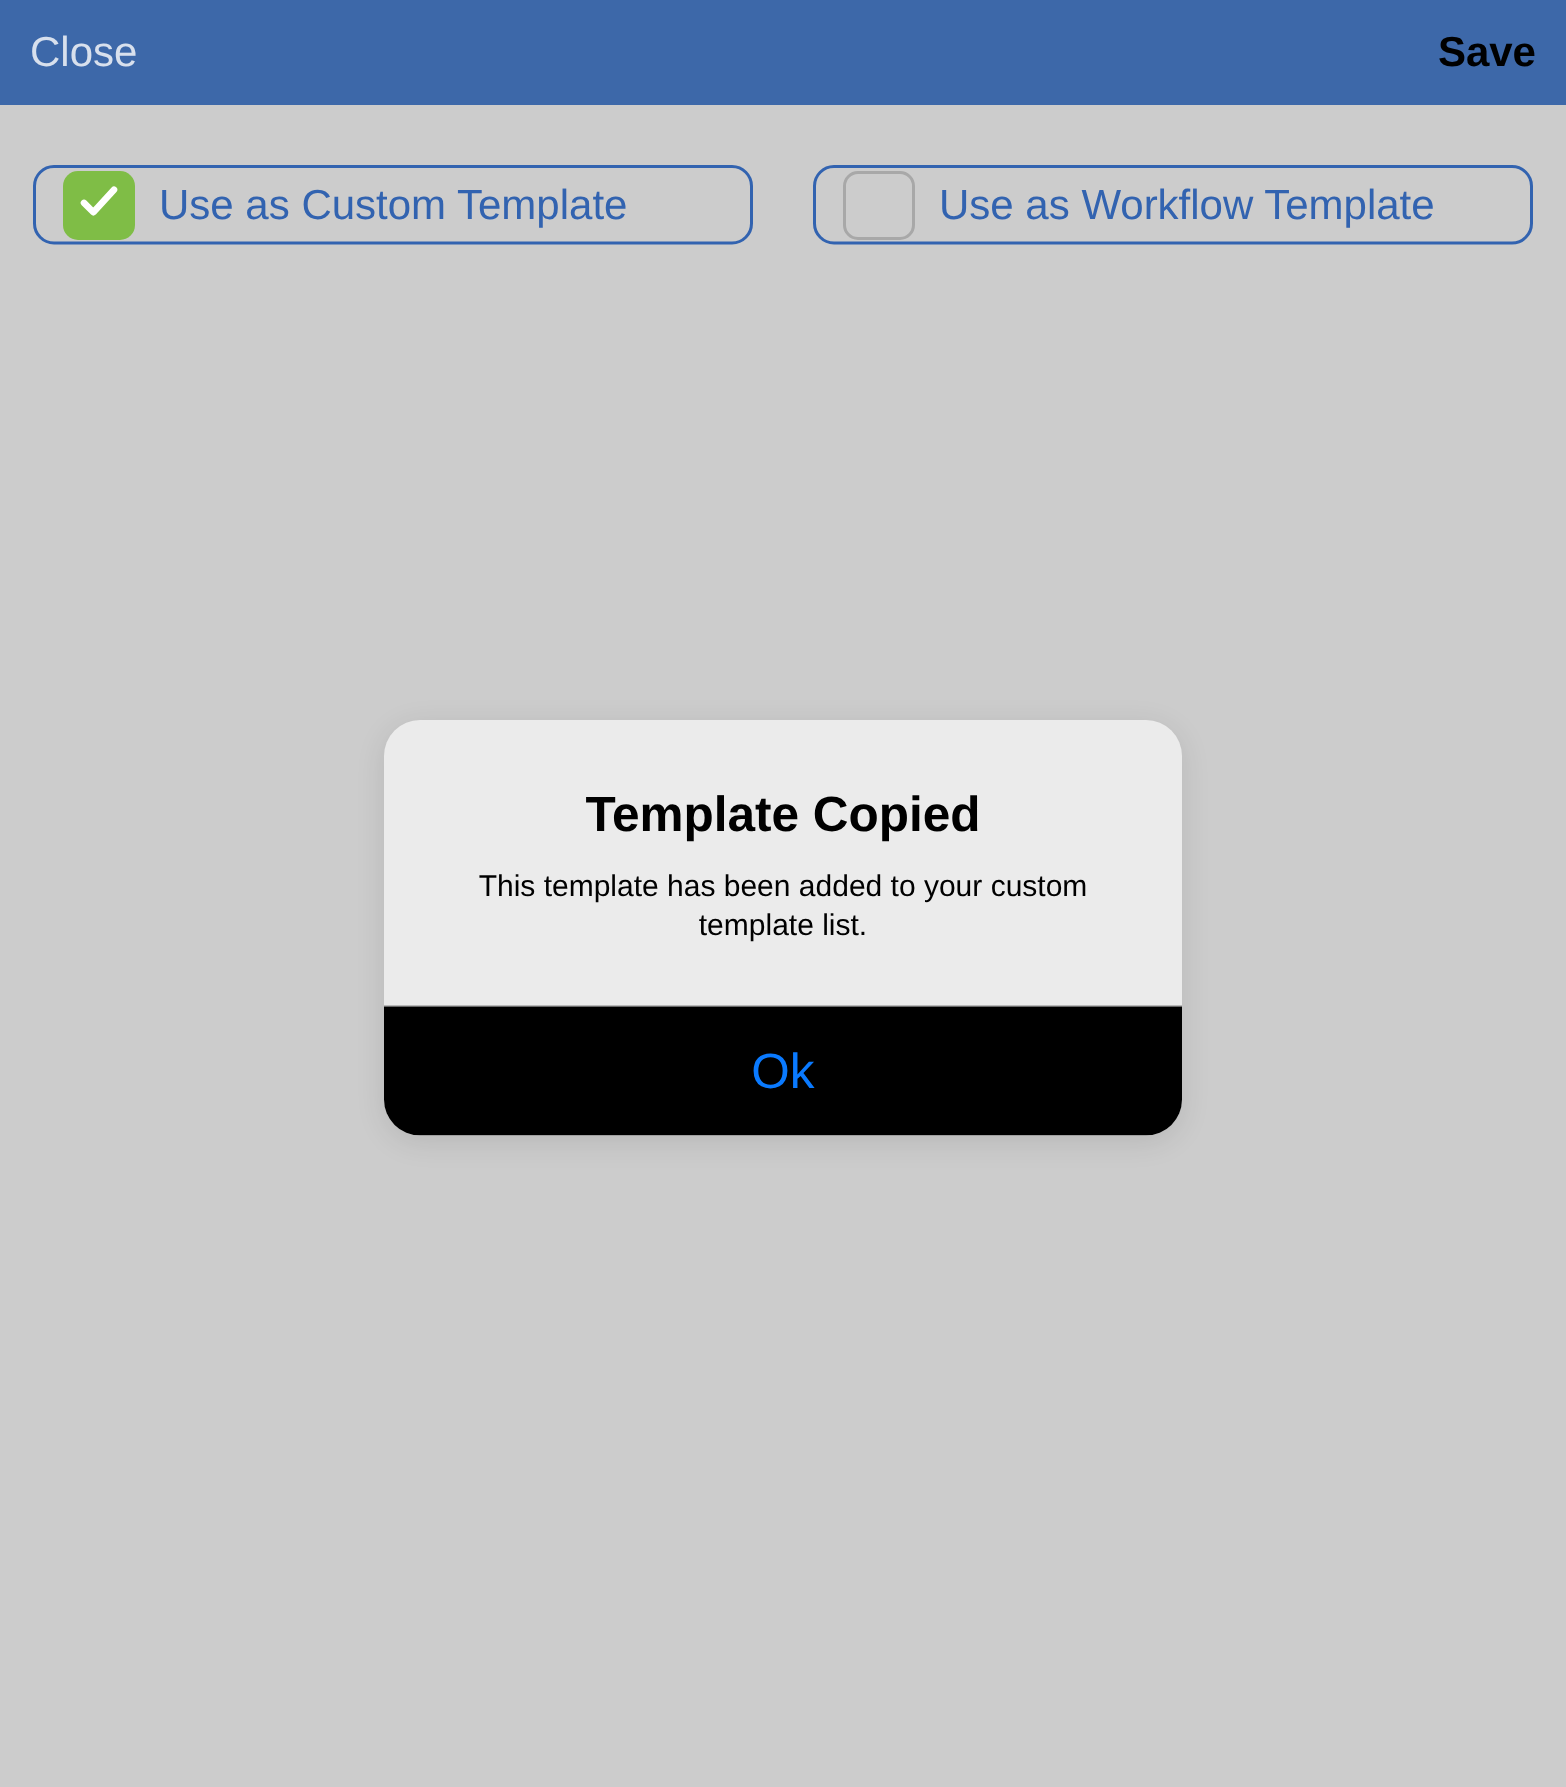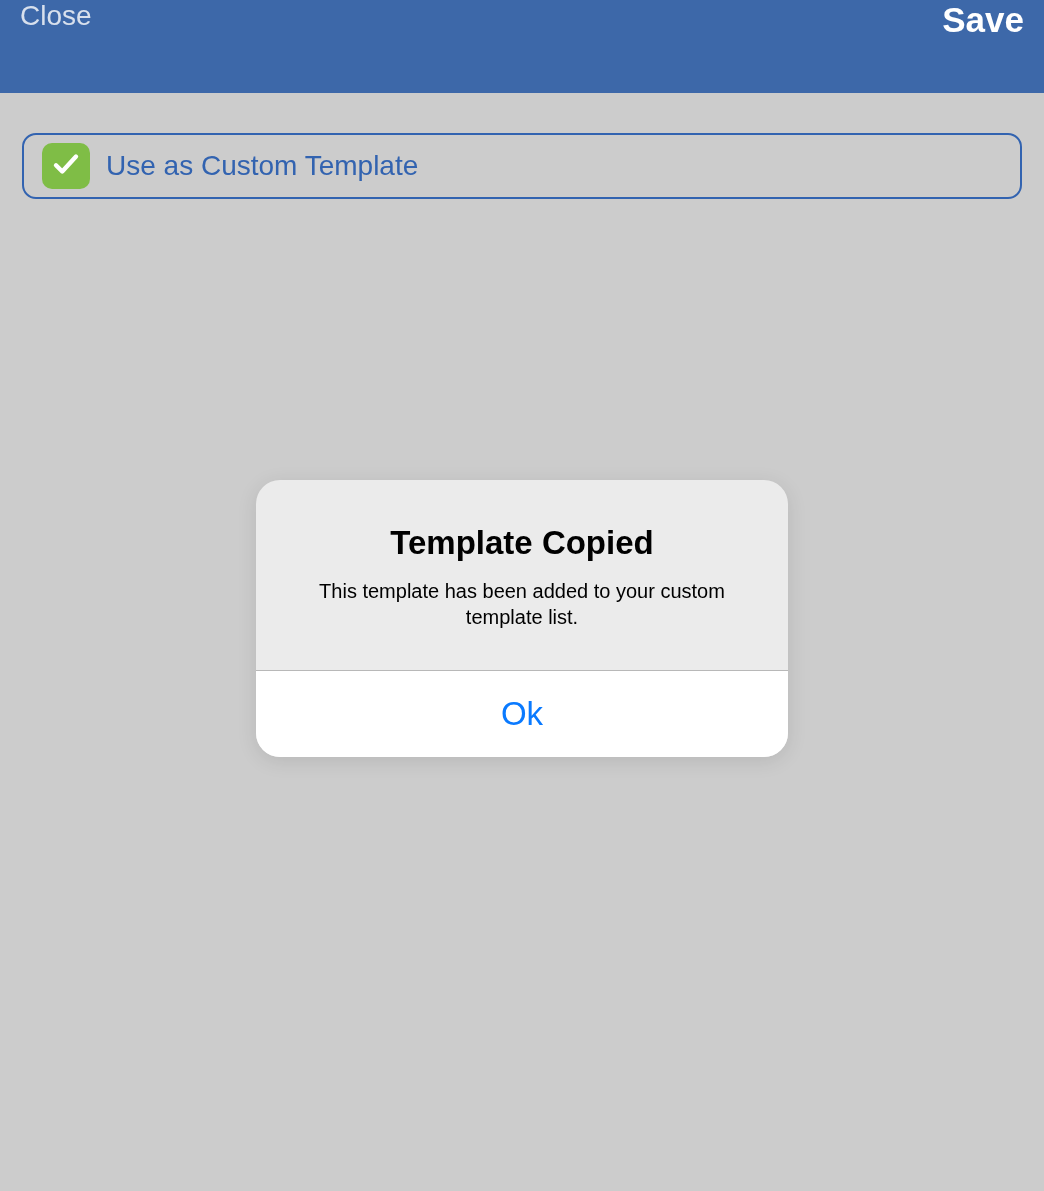--- a/index.html
+++ b/index.html
@@ -12,23 +12,23 @@
     body {
       width: 1044px;
       height: 1191px;
       background: #cccccc;
       position: relative;
       overflow: hidden;
     }
     
     .header {
       background: #3d68a9;
-      height: 93px;
+      height: 70px;
       display: flex;
-      align-items: flex-start;
+      align-items: center;
       justify-content: space-between;
       padding: 0 20px;
       color: white;
     }
     
     .header-close {
       font-size: 28px;
       font-weight: 400;
       color: #d8e0ed;
       cursor: pointer;
@@ -37,37 +37,37 @@
     .header-title {
       font-size: 31px;
       font-weight: 500;
       color: #e8edf4;
       position: absolute;
       left: 50%;
       transform: translateX(-50%);
     }
     
     .header-save {
-      font-size: 35px;
+      font-size: 28px;
       font-weight: 600;
-      color: #ffffff;
+      color: #000000;
       cursor: pointer;
     }
     
     .options-row {
       display: flex;
       gap: 40px;
       padding: 40px 22px 0 22px;
     }
     
     .option-card {
       flex: 1;
       border: 2px solid #3263b0;
       border-radius: 14px;
-      height: 66px;
+      height: 53px;
       display: flex;
       align-items: center;
       padding: 0 18px;
       gap: 16px;
       cursor: pointer;
     }
     
     .checkbox {
       width: 48px;
       height: 46px;
@@ -139,21 +139,21 @@
       background: #b8b8b8;
     }
     
     .modal-button {
       text-align: center;
       padding: 24px 0;
       font-size: 33px;
       font-weight: 500;
       color: #0a7aff;
       cursor: pointer;
-      background: #ffffff;
+      background: #000000;
     }
   </style>
 </head>
 <body>
 
 <div class="header">
   <span class="header-close">Close</span>
   <span class="header-save">Save</span>
 </div>
 
@@ -162,20 +162,24 @@
     <div class="checkbox checked">
       <span>
         <svg viewBox="0 0 24 24" fill="none" stroke="white" stroke-width="3.5" stroke-linecap="round" stroke-linejoin="round">
           <polyline points="4,13 9,18 20,6"></polyline>
         </svg>
       </span>
     </div>
     <span class="option-label">Use as Custom Template</span>
   </div>
 
+  <div class="option-card">
+    <div class="checkbox unchecked"></div>
+    <span class="option-label">Use as Workflow Template</span>
+  </div>
 </div>
 
 <div class="modal-overlay">
   <div class="modal">
     <div class="modal-content">
       <div class="modal-title">Template Copied</div>
       <div class="modal-message">This template has been added to your custom template list.</div>
     </div>
     <div class="modal-divider"></div>
     <div class="modal-button">Ok</div>

